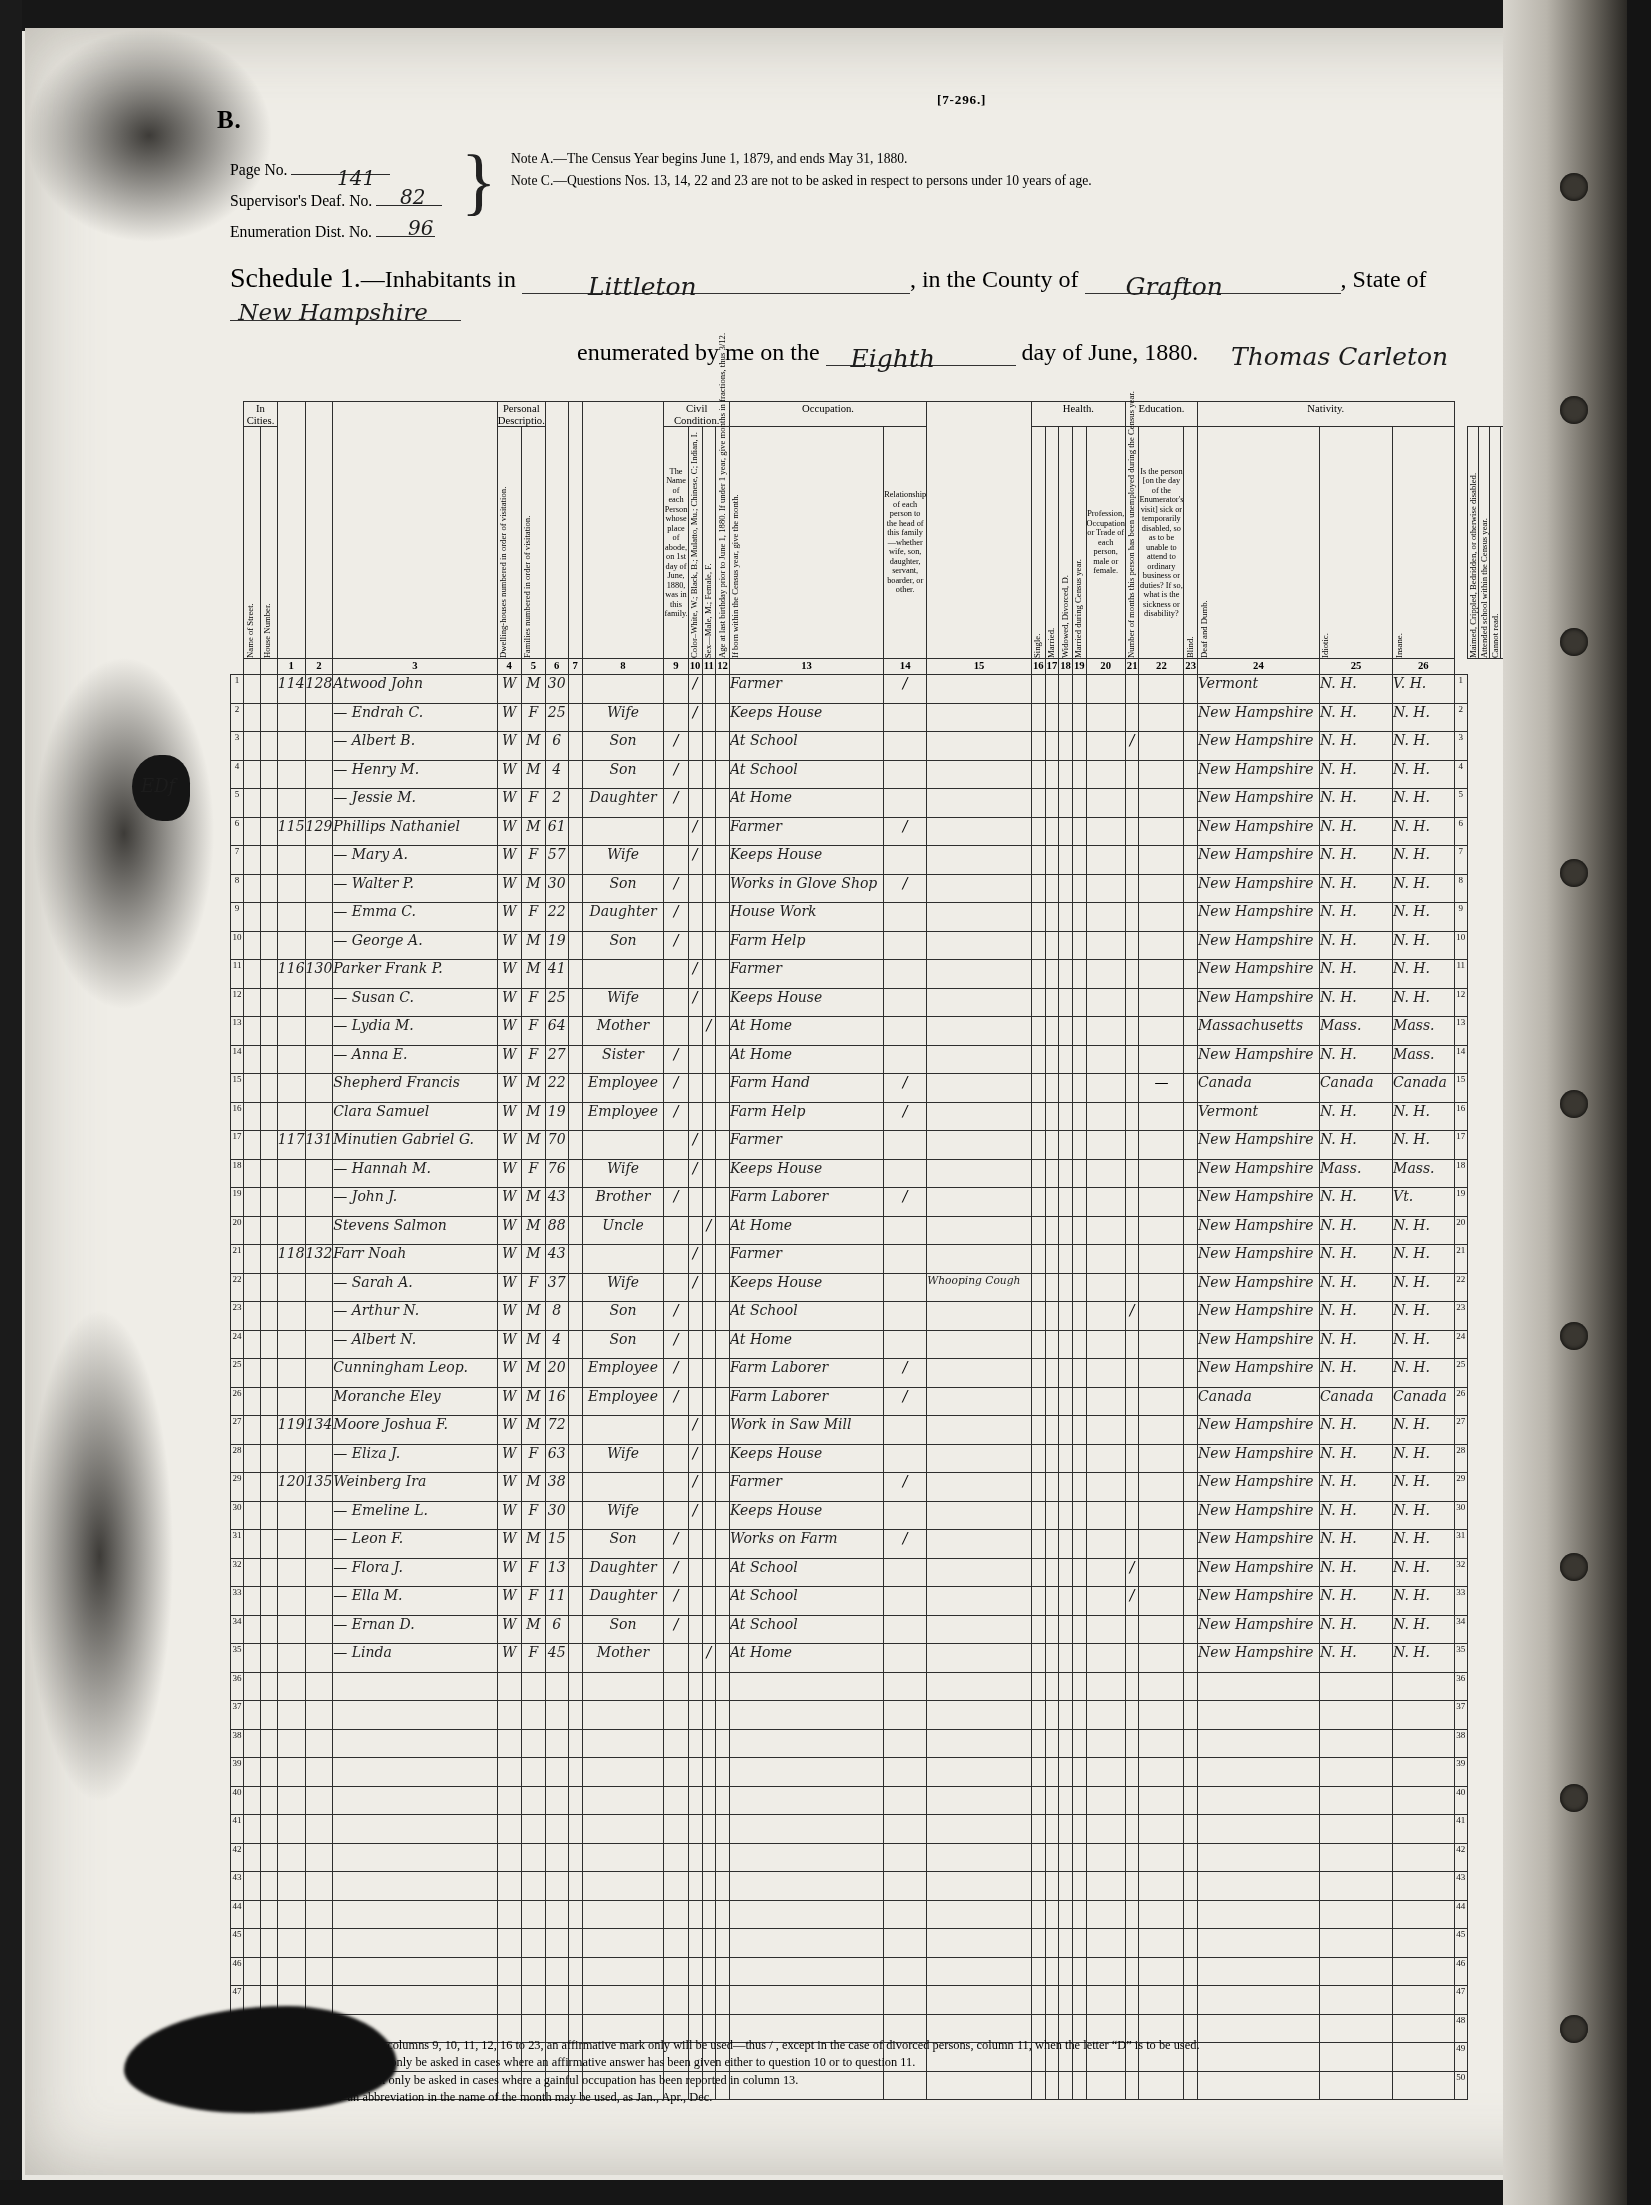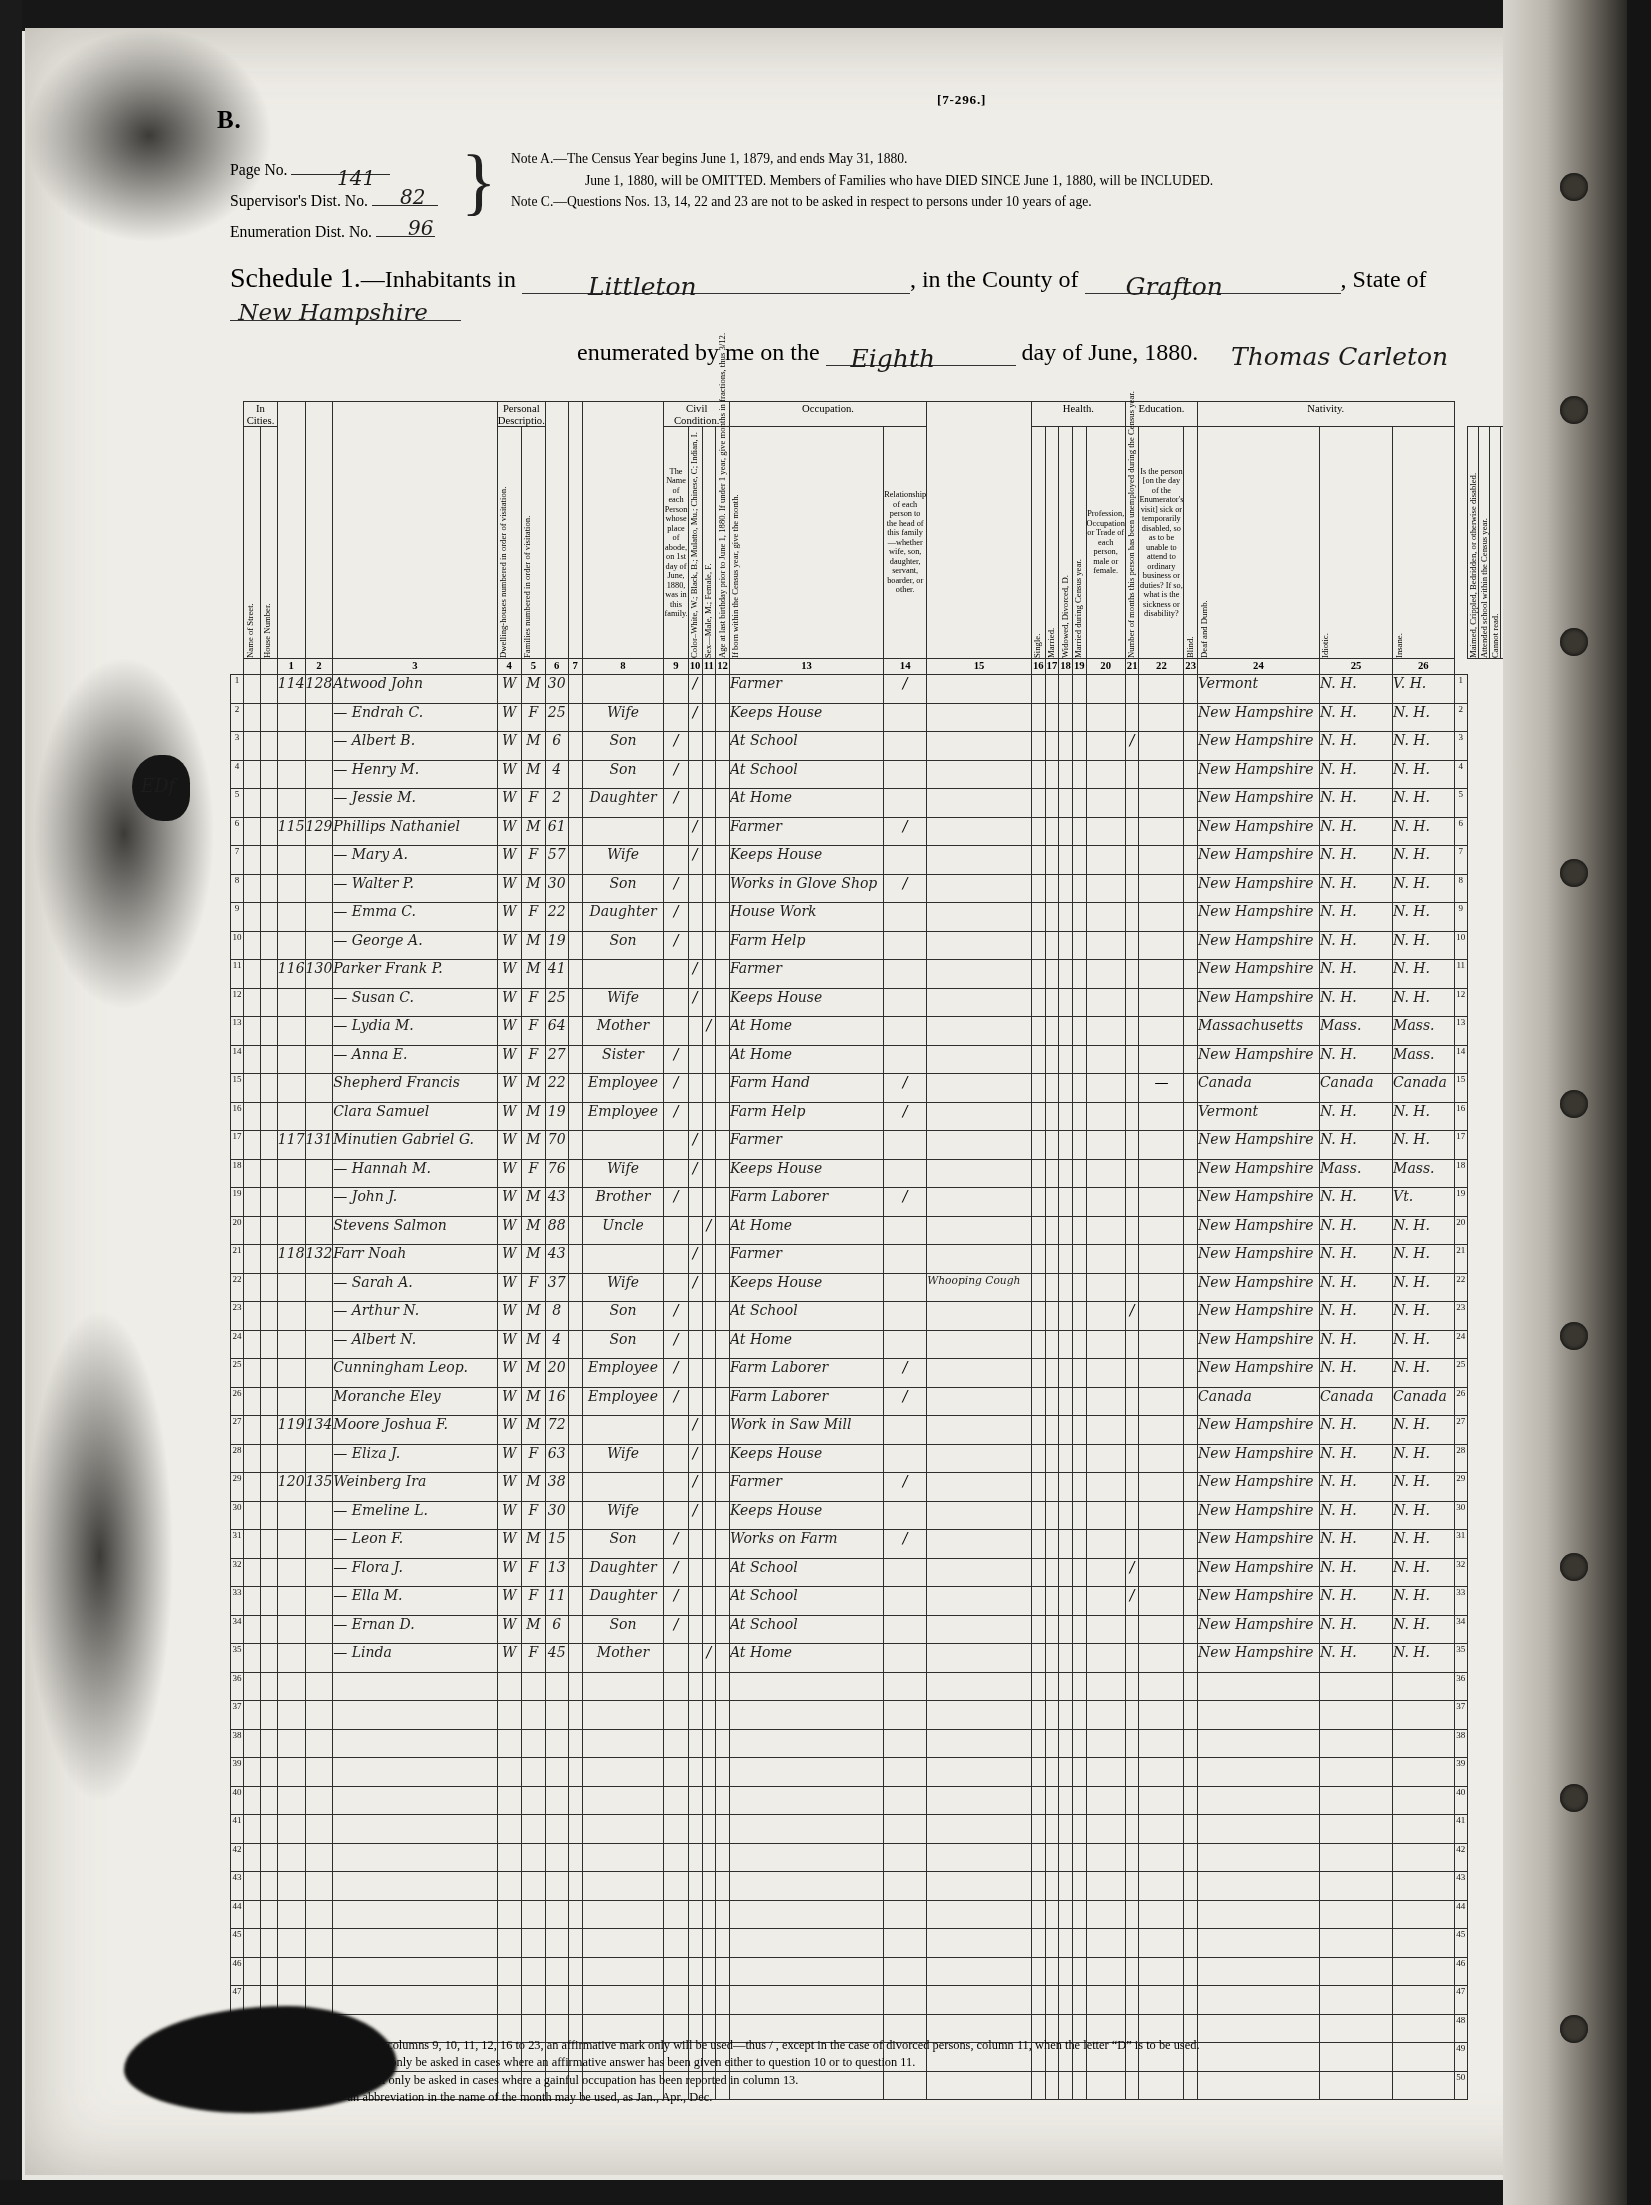--- a/index.html
+++ b/index.html
@@ -83,35 +83,34 @@
     <div class="formno">[7-296.]</div>
     <div class="blabel">B.</div>
 
     <div class="hdr-left">
       <div class="row">
         <span>Page No.</span>
         <span class="blank" style="width:99px"></span>
         <span class="hand" style="position:absolute;left:107px;top:-3.3px;font-size:20px;margin-top:12px;">141</span>
       </div>
       <div class="row">
-        <span>Supervisor's Dist. No.</span>
+        <span>Supervisor's Deaf. No.</span>
         <span class="blank" style="width:66px"></span>
         <span class="hand" style="position:absolute;left:170px;top:-3.3px;font-size:20px;">82</span>
       </div>
       <div class="row">
         <span>Enumeration Dist. No.</span>
         <span class="blank" style="width:59px"></span>
         <span class="hand" style="position:absolute;left:178px;top:-3.3px;font-size:20px;">96</span>
       </div>
     </div>
     <div class="brace">}</div>
 
     <div class="notes">
       <div>Note A.—The Census Year begins June 1, 1879, and ends May 31, 1880.</div>
-      <div class="ind">June 1, 1880, will be OMITTED.  Members of Families who have DIED SINCE June 1, 1880, will be INCLUDED.</div>
       <div>Note C.—Questions Nos. 13, 14, 22 and 23 are not to be asked in respect to persons under 10 years of age.</div>
     </div>
 
     <div class="sched">
       <span class="sc">Schedule 1.</span><span>—Inhabitants in</span>
       <span class="u" style="width:388px;position:relative;">
         <span class="hand" style="position:absolute;left:66px;top:-21.5px;font-size:25px;">Littleton</span>
       </span><span>, in the County of</span>
       <span class="u" style="width:256px;position:relative;">
         <span class="hand" style="position:absolute;left:41px;top:-21.5px;font-size:25px;">Grafton</span>

